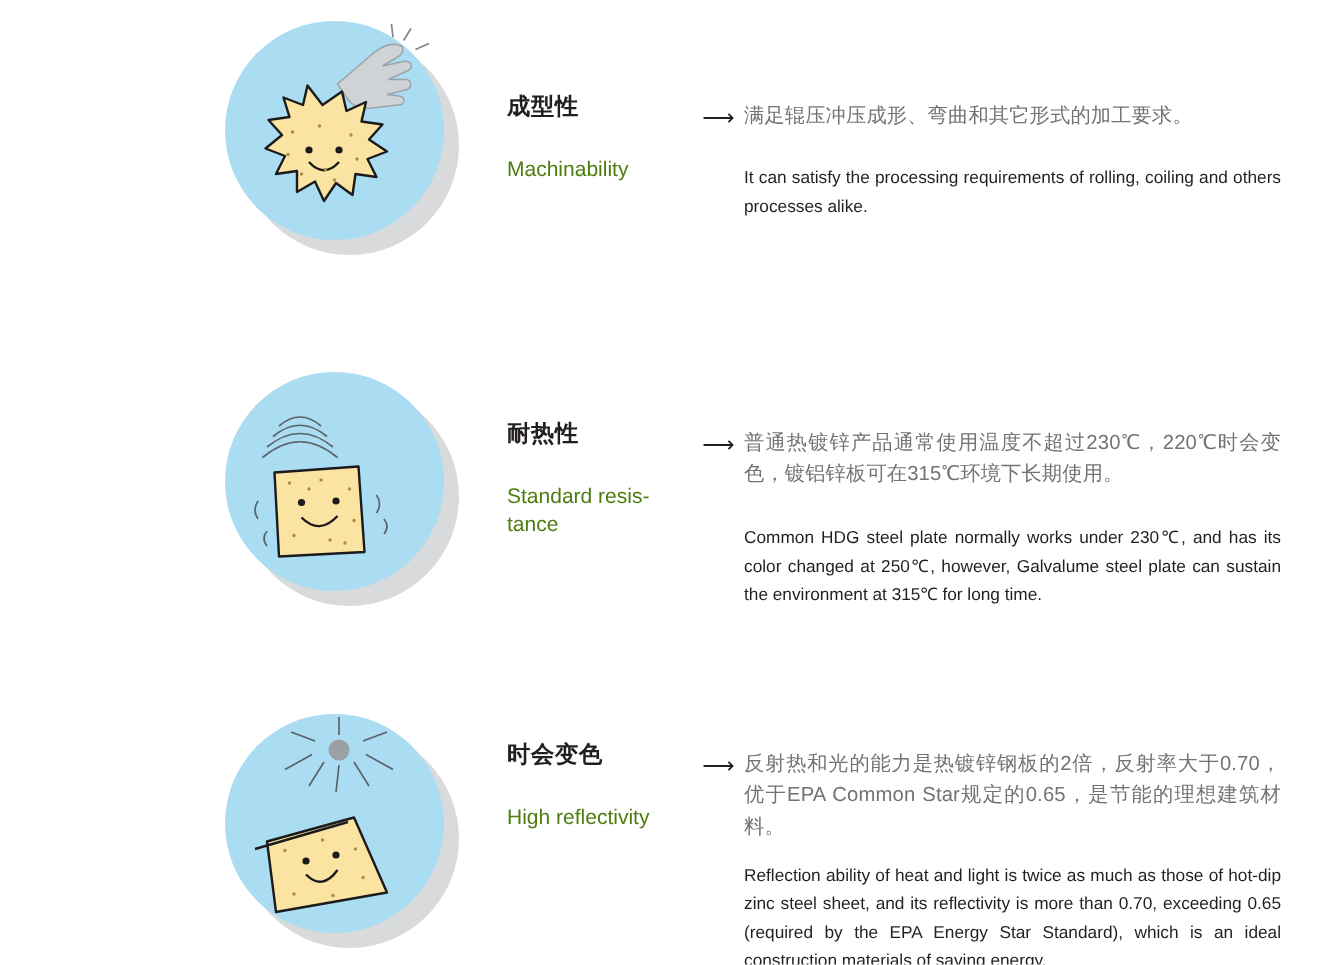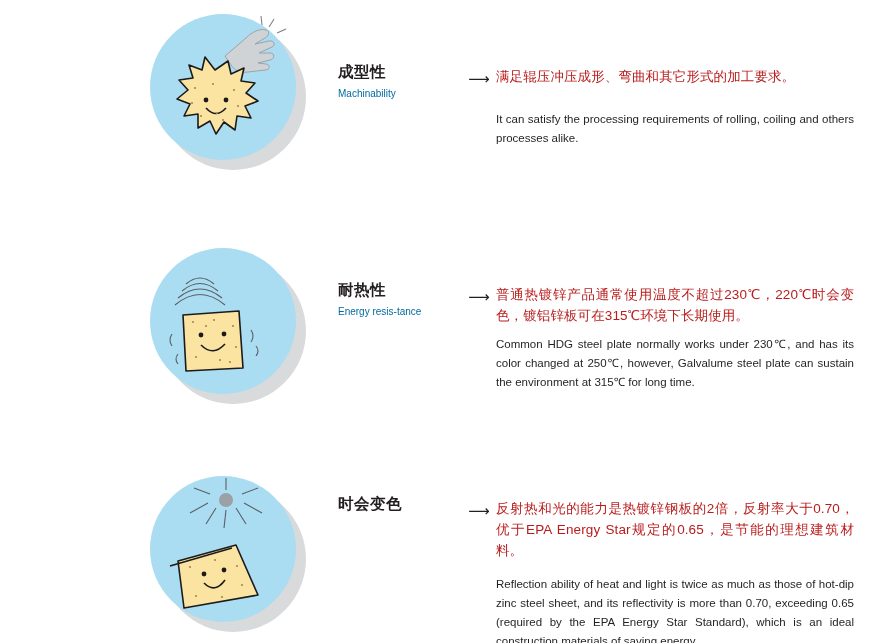--- a/index.html
+++ b/index.html
@@ -74,24 +74,24 @@
   .row-2 .titles { padding-top: 38px; }
   .row-3 .titles { padding-top: 24px; }
   .title-cn {
     font-size: 15.5px;
     font-weight: bold;
     color: #231f20;
     letter-spacing: 0.5px;
     line-height: 20px;
   }
   .title-en {
-    font-size: 10px;
-    color: #0369a1;
+    font-size: 14px;
+    color: #4d7c0f;
     line-height: 19px;
-    margin-top: 2px;
+    margin-top: 21px;
   }
 
   
   .arrow-cell {
     flex: 0 0 auto;
     width: 34px;
     padding-top: 62px;
     text-align: center;
   }
   .row-2 .arrow-cell { padding-top: 46px; }
@@ -105,32 +105,32 @@
   .text-cell {
     flex: 0 0 auto;
     width: 358px;
     padding-top: 58px;
   }
   .row-2 .text-cell { padding-top: 42px; }
   .row-3 .text-cell { padding-top: 28px; }
   .para-cn {
     font-size: 13.5px;
     line-height: 21px;
-    color: #b91c1c;
+    color: #737373;
     text-align: justify;
     letter-spacing: 0.1px;
   }
   .para-en {
     font-size: 11.5px;
     line-height: 19px;
     color: #231f20;
     text-align: justify;
     margin-top: 23px;
   }
-  .row-2 .para-en { margin-top: 9px; }
+  .row-2 .para-en { margin-top: 24px; }
   .row-3 .para-en { margin-top: 14px; }
 </style>
 </head>
 <body>
 
 <div class="page">
 
   <div class="feature-row row-1">
 
     <div class="illus-wrap">
@@ -224,21 +224,21 @@
           <path d="M34 92 q-4 6 0 12"></path>
           <path d="M113 88 q4 6 0 12"></path>
           <path d="M118 104 q4 5 0 10"></path>
           <path d="M40 112 q-4 5 0 10"></path>
         </g>
       </svg>
     </div>
 
     <div class="titles">
       <div class="title-cn">耐热性</div>
-      <div class="title-en">Energy resis-tance</div>
+      <div class="title-en">Standard resis-tance</div>
     </div>
 
     <div class="arrow-cell">
       <span class="arrow-icon">⟶</span>
     </div>
 
     <div class="text-cell">
       <div class="para-cn">普通热镀锌产品通常使用温度不超过230℃，220℃时会变色，镀铝锌板可在315℃环境下长期使用。</div>
       <div class="para-en">Common HDG steel plate normally works under 230℃, and has its color changed at 250℃, however, Galvalume steel plate can sustain the environment at 315℃ for long time.</div>
     </div>
@@ -282,25 +282,26 @@
           <circle cx="99" cy="96" r="1.1"></circle>
             <circle cx="58" cy="126" r="1.1"></circle>
           <circle cx="84" cy="127" r="1.1"></circle>
             <circle cx="104" cy="115" r="1.1"></circle>
         </g>
       </svg>
     </div>
 
     <div class="titles">
       <div class="title-cn">时会变色</div>
+      <div class="title-en">High reflectivity</div>
     </div>
 
     <div class="arrow-cell">
       <span class="arrow-icon">⟶</span>
     </div>
 
     <div class="text-cell">
-      <div class="para-cn">反射热和光的能力是热镀锌钢板的2倍，反射率大于0.70，优于EPA Energy Star规定的0.65，是节能的理想建筑材料。</div>
+      <div class="para-cn">反射热和光的能力是热镀锌钢板的2倍，反射率大于0.70，优于EPA Common Star规定的0.65，是节能的理想建筑材料。</div>
       <div class="para-en">Reflection ability of heat and light is twice as much as those of hot-dip zinc steel sheet, and its reflectivity is more than 0.70, exceeding 0.65 (required by the EPA Energy Star Standard), which is an ideal construction materials of saving energy.</div>
     </div>
   </div>
 
 </div>
 
 </body></html>

